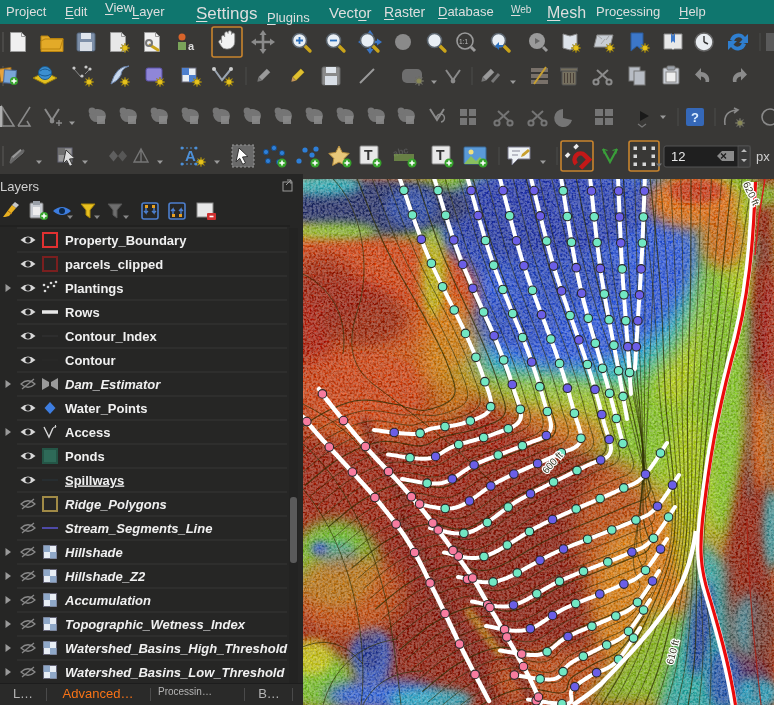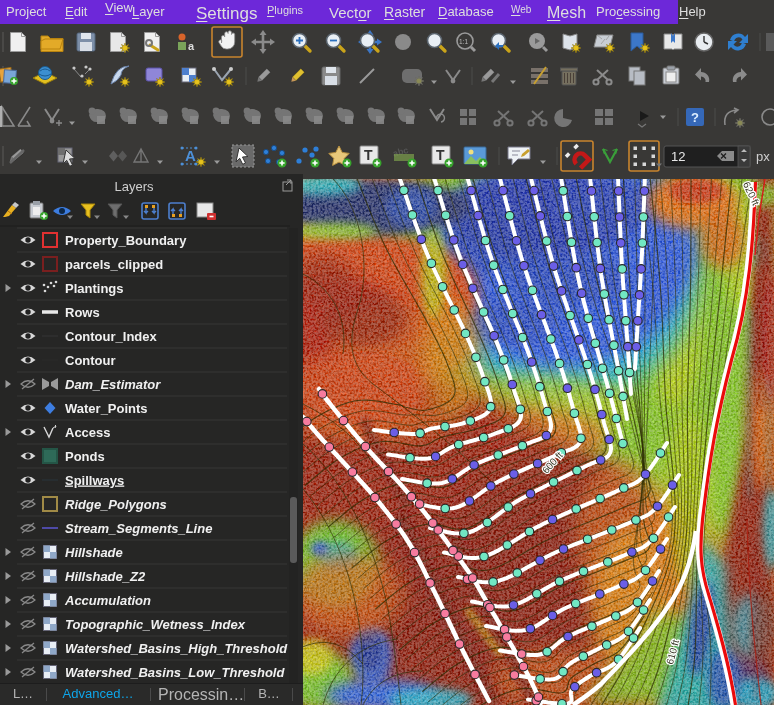--- a/index.html
+++ b/index.html
@@ -1,19 +1,19 @@
 <!DOCTYPE html>
 <html><head><meta charset="utf-8"><style>html,body{margin:0;padding:0;width:774px;height:705px;overflow:hidden;background:#393836;font-family:"Liberation Sans",sans-serif;}*{box-sizing:border-box}u{text-decoration:underline;text-underline-offset:2px}</style></head><body>
-<div style="position:absolute;left:0;top:0;width:678px;height:24px;background:#6d28d9">
+<div style="position:absolute;left:0;top:0;width:774px;height:24px;background:#0f766e">
     <span style="position:absolute;left:6px;top:4px;font-size:13px;color:#dedede">Pro<u>j</u>ect</span>
     <span style="position:absolute;left:65px;top:4px;font-size:13px;color:#dedede"><u>E</u>dit</span>
     <span style="position:absolute;left:105px;top:0;font-size:13px;color:#dedede"><u>V</u>iew</span>
     <span style="position:absolute;left:132px;top:4px;font-size:13px;color:#dedede"><u>L</u>ayer</span>
     <span style="position:absolute;left:196px;top:4px;font-size:17px;color:#dedede"><u>S</u>ettings</span>
-    <span style="position:absolute;left:267px;top:4px;font-size:11px;color:#dedede"><u>P</u>lugins</span>
+    <span style="position:absolute;left:267px;top:10px;font-size:13px;color:#dedede"><u>P</u>lugins</span>
     <span style="position:absolute;left:329px;top:4px;font-size:15px;color:#dedede">Vect<u>o</u>r</span>
     <span style="position:absolute;left:384px;top:4px;font-size:14px;color:#dedede"><u>R</u>aster</span>
     <span style="position:absolute;left:438px;top:4px;font-size:13px;color:#dedede"><u>D</u>atabase</span>
     <span style="position:absolute;left:511px;top:4px;font-size:10px;color:#dedede"><u>W</u>eb</span>
     <span style="position:absolute;left:547px;top:4px;font-size:16px;color:#dedede"><u>M</u>esh</span>
     <span style="position:absolute;left:596px;top:4px;font-size:13px;color:#dedede">Pro<u>c</u>essing</span>
     <span style="position:absolute;left:679px;top:4px;font-size:13px;color:#dedede"><u>H</u>elp</span>
   </div>
 <svg width="774" height="150" viewBox="0 0 774 150" style="position:absolute;left:0;top:24">
     <line x1="3" y1="8.0" x2="3" y2="28.0" stroke="#4a4947" stroke-width="2"></line>
@@ -354,21 +354,21 @@
     <path d="M656 139.5 h6 l-3 3.5 z" fill="#777"></path>
     <rect x="664" y="122" width="86" height="21" rx="2" fill="#1f1f1f" stroke="#555"></rect>
     <text x="671" y="137" font-size="13" fill="#e8e8e8">12</text>
     <path d="M716 127 h12 l5 5 -5 5 h-12 z" fill="#8a8a8a" transform="rotate(180 725 132)"></path>
     <path d="M721 129.5 l5 5 m0 -5 l-5 5" stroke="#1f1f1f" stroke-width="1.3"></path>
     <rect x="738" y="122" width="12" height="21" fill="#3a3a3a" stroke="#555" stroke-width="0.8"></rect>
     <path d="M741 128 l3-3 3 3 z M741 135 l3 3 3-3 z" fill="#bbb"></path>
     <text x="756" y="137" font-size="13" fill="#cfcfcf">px</text>
   </svg>
 <div style="position:absolute;left:0;top:174px;width:303px;height:531px;background:#262625"></div>
-<div style="position:absolute;left:0;top:179px;width:268px;text-align:center;font-size:13px;color:#cfcfcf">Layers</div>
+<div style="position:absolute;left:0;top:179px;width:268px;font-size:13px;color:#cfcfcf">Layers</div>
 <svg width="303" height="531" viewBox="0 0 303 531" style="position:absolute;left:0;top:174px">
     <g stroke="#9a9a9a" fill="none">
       <rect x="283" y="8" width="9" height="9"></rect>
       <path d="M286 11 l5 -5 m-4 0 h4 v4"></path>
     </g>
     <g transform="translate(10,37)">
       <path d="M-7 6 L2 -6 l4 3 -7 8 -4 1 z" fill="#e8b020"></path>
       <path d="M-2 0 l4 3" stroke="#b07010" stroke-width="1"></path>
       <path d="M2 -6 l3 -3 4 3 -3 3 z" fill="#c8c8c8"></path>
     </g>
@@ -545,22 +545,22 @@
     <rect x="43.5" y="491.5" width="6.5" height="6.5" fill="#8fa8c8"></rect>
     <rect x="50.0" y="498.0" width="6.5" height="6.5" fill="#8fa8c8"></rect>
     <text x="65" y="502.5" font-family="Liberation Sans, sans-serif" font-size="13" font-weight="bold" fill="#f0f0f0" font-style="italic">Watershed_Basins_Low_Threshold</text>
     <line x1="17" y1="510" x2="287" y2="510" stroke="#373737"></line>
     <line x1="17" y1="54" x2="287" y2="54" stroke="#373737"></line>
     <rect x="289" y="54" width="9" height="455" fill="#232322"></rect>
     <rect x="290" y="323" width="7" height="66" rx="3" fill="#5a5a5a"></rect>
   </svg>
 <div style="position:absolute;left:0;top:683px;width:303px;height:22px;background:#2a2a29;border-top:1px solid #1d1d1d"></div>
 <div style="position:absolute;top:686px;left:8px;width:30px;text-align:center;font-size:13px;color:#b4b4b4">L…</div>
-<div style="position:absolute;top:686px;left:62px;width:72px;text-align:center;font-size:13px;color:#0ea5e9">Advanced…</div>
-<div style="position:absolute;top:686px;left:158px;width:74px;text-align:right;font-size:16px;color:#b4b4b4">Processin…</div>
+<div style="position:absolute;top:686px;left:62px;width:72px;text-align:center;font-size:13px;color:#f97316">Advanced…</div>
+<div style="position:absolute;top:686px;left:158px;width:74px;text-align:left;font-size:10px;color:#b4b4b4">Processin…</div>
 <div style="position:absolute;top:686px;left:254px;width:30px;text-align:center;font-size:13px;color:#b4b4b4">B…</div>
 <div style="position:absolute;top:688px;left:46px;width:1px;height:13px;background:#4a4a4a"></div>
 <div style="position:absolute;top:688px;left:150px;width:1px;height:13px;background:#4a4a4a"></div>
 <div style="position:absolute;top:688px;left:244px;width:1px;height:13px;background:#4a4a4a"></div>
 <div style="position:absolute;top:688px;left:292px;width:1px;height:13px;background:#4a4a4a"></div>
 <svg width="471" height="526" viewBox="0 0 471 526" style="position:absolute;left:303px;top:179px;filter:saturate(1.18)">
     <defs>
       <filter id="b3" x="-60%" y="-60%" width="220%" height="220%">
         <feGaussianBlur stdDeviation="3"></feGaussianBlur>
       </filter>

